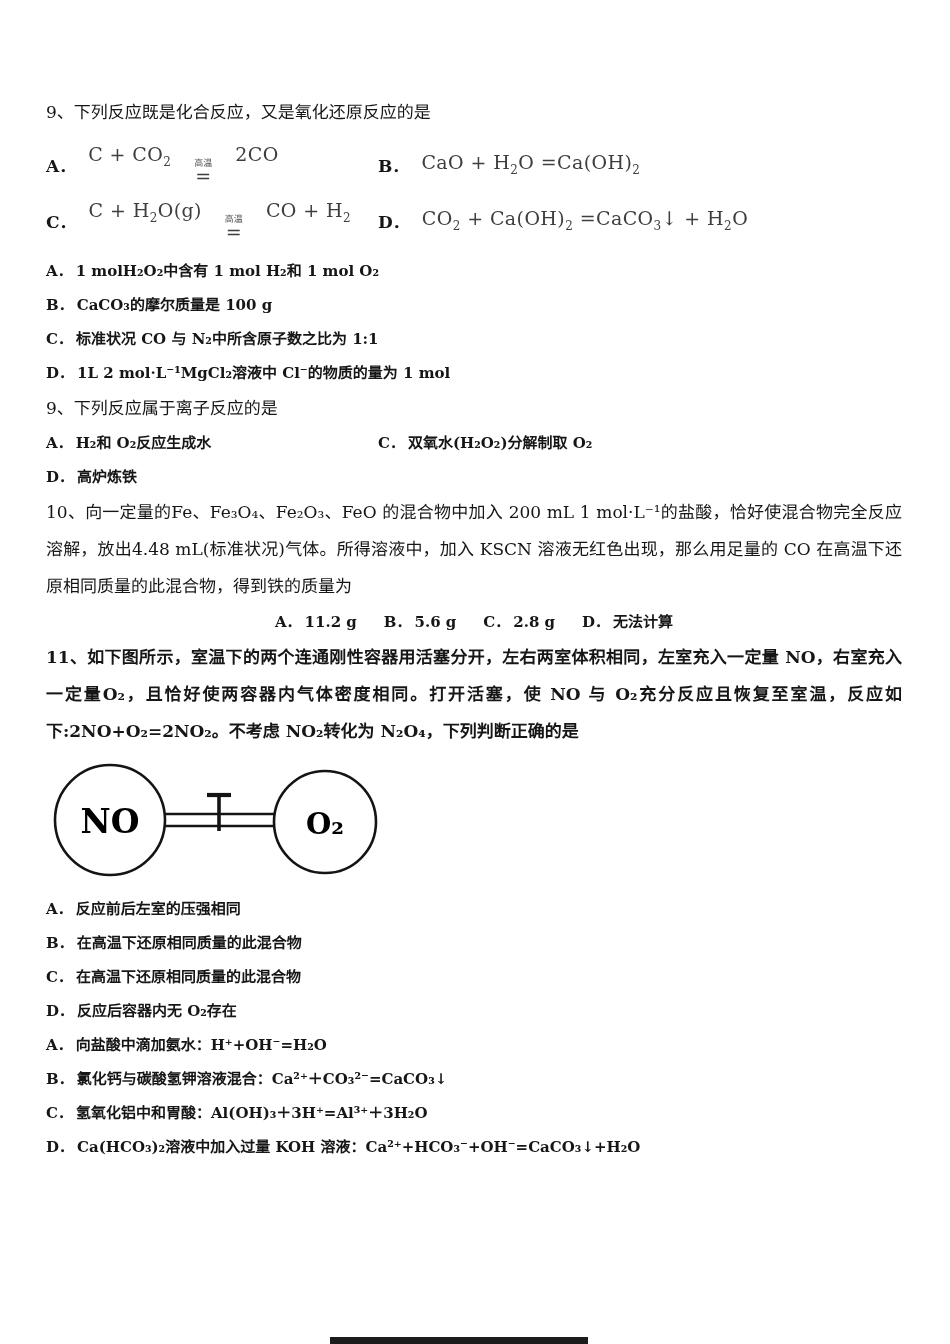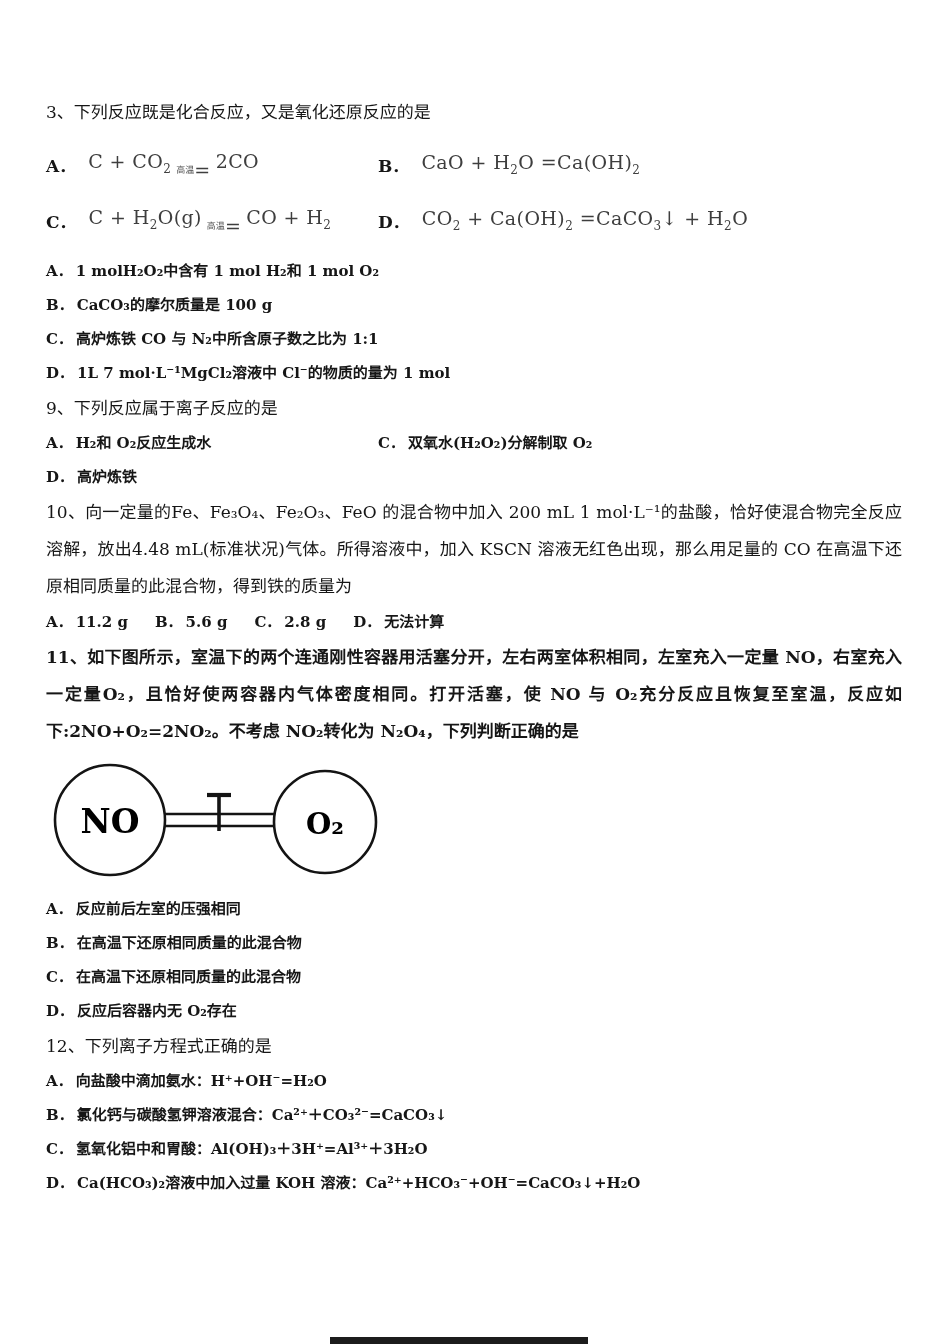--- a/index.html
+++ b/index.html
@@ -18,43 +18,43 @@
   .opt { font-size:15px; line-height:34px; font-weight:700; }
   .lab { font-weight:700; }
   .opt .lab { margin-right:3px; }
 
   
   .eq-grid { display:grid; grid-template-columns:332px 1fr; margin:6px 0; }
   .eq-opt { height:56px; display:flex; align-items:center; font-weight:400; }
   .eq-opt .lab { font-size:17px; margin-right:12px; }
   .formula { font-size:19px; color:#3e3e3e; letter-spacing:0.4px; white-space:nowrap; }
   .formula sub { font-size:12px; }
-  .cond { display:inline-flex; flex-direction:row; align-items:center; vertical-align:-5px; margin:0 5px; }
+  .cond { display:inline-flex; flex-direction:column; align-items:center; vertical-align:-5px; margin:0 23px; }
   .cond i { font-style:normal; font-size:9px; line-height:9px; color:#555; letter-spacing:0; }
   .cond b { font-weight:400; font-size:19px; line-height:17px; }
 
   
   .opt-grid2 { display:grid; grid-template-columns:332px 1fr; }
 
   
-  .inline-opts { display:flex; gap:27px; font-weight:700; }
+  .inline-opts { display:flex; gap:27px; font-weight:700;justify-content:center; }
 
   
   .diagram { margin:6px 0 10px 2px; height:126px; }
   .vessel-label { font-family:"DejaVu Serif","DejaVu Sans",serif; font-weight:700; }
 
   .bottom-mark { position:absolute; left:330px; bottom:0; width:258px; height:7px; background:#1c1c1c; }
 </style>
 </head>
 <body>
 
 <main class="page">
 
   <section class="q q7">
-    <p class="stem">3、下列反应既是化合反应，又是氧化还原反应的是</p>
+    <p class="stem">9、下列反应既是化合反应，又是氧化还原反应的是</p>
     <div class="eq-grid">
       <div class="eq-opt">
         <span class="lab">A．</span>
         <span class="formula">C + CO<sub>2</sub><span class="cond">
               <i>高温</i>
               <b>=</b>
             </span>2CO</span>
       </div>
       <div class="eq-opt">
         <span class="lab">B．</span>
@@ -71,22 +71,22 @@
         <span class="lab">D．</span>
         <span class="formula">CO<sub>2</sub> + Ca(OH)<sub>2</sub> =CaCO<sub>3</sub>↓ + H<sub>2</sub>O</span>
       </div>
     </div>
   </section>
 
   <section class="q q8">
     <div>
       <p class="opt"><span class="lab">A．</span><span>1 molH₂O₂中含有 1 mol H₂和 1 mol O₂</span></p>
       <p class="opt"><span class="lab">B．</span><span>CaCO₃的摩尔质量是 100 g</span></p>
-      <p class="opt"><span class="lab">C．</span><span>高炉炼铁 CO 与 N₂中所含原子数之比为 1:1</span></p>
-      <p class="opt"><span class="lab">D．</span><span>1L 7 mol·L⁻¹MgCl₂溶液中 Cl⁻的物质的量为 1 mol</span></p>
+      <p class="opt"><span class="lab">C．</span><span>标准状况 CO 与 N₂中所含原子数之比为 1:1</span></p>
+      <p class="opt"><span class="lab">D．</span><span>1L 2 mol·L⁻¹MgCl₂溶液中 Cl⁻的物质的量为 1 mol</span></p>
     </div>
   </section>
 
   <section class="q q9">
     <p class="stem">9、下列反应属于离子反应的是</p>
     <div class="opt-grid2">
       <p class="opt"><span class="lab">A．</span><span>H₂和 O₂反应生成水</span></p>
       <p class="opt"><span class="lab">C．</span><span>双氧水(H₂O₂)分解制取 O₂</span></p>
       <p class="opt"><span class="lab">D．</span><span>高炉炼铁</span></p>
     </div>
@@ -120,21 +120,20 @@
 
     <div>
       <p class="opt"><span class="lab">A．</span><span>反应前后左室的压强相同</span></p>
       <p class="opt"><span class="lab">B．</span><span>在高温下还原相同质量的此混合物</span></p>
       <p class="opt"><span class="lab">C．</span><span>在高温下还原相同质量的此混合物</span></p>
       <p class="opt"><span class="lab">D．</span><span>反应后容器内无 O₂存在</span></p>
     </div>
   </section>
 
   <section class="q q12">
-    <p class="stem">12、下列离子方程式正确的是</p>
     <div>
       <p class="opt"><span class="lab">A．</span><span>向盐酸中滴加氨水：H⁺+OH⁻=H₂O</span></p>
       <p class="opt"><span class="lab">B．</span><span>氯化钙与碳酸氢钾溶液混合：Ca²⁺＋CO₃²⁻=CaCO₃↓</span></p>
       <p class="opt"><span class="lab">C．</span><span>氢氧化铝中和胃酸：Al(OH)₃＋3H⁺=Al³⁺＋3H₂O</span></p>
       <p class="opt"><span class="lab">D．</span><span>Ca(HCO₃)₂溶液中加入过量 KOH 溶液：Ca²⁺+HCO₃⁻+OH⁻=CaCO₃↓+H₂O</span></p>
     </div>
   </section>
 
 </main>
 

